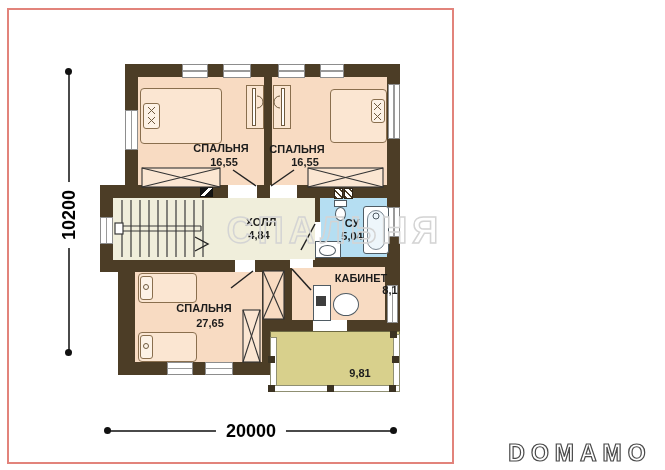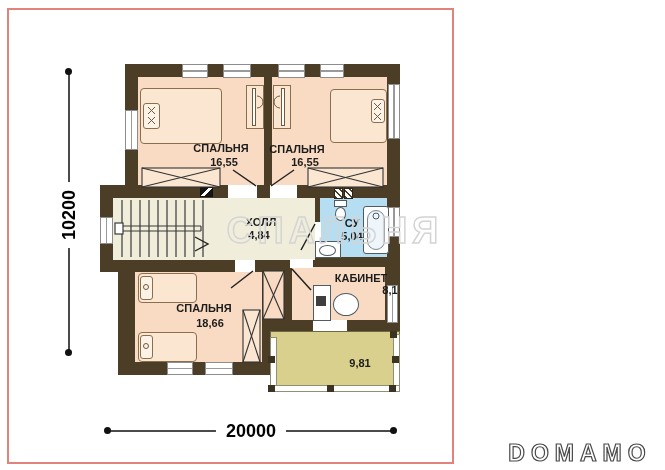--- a/index.html
+++ b/index.html
@@ -199,22 +199,22 @@
 <div class="abs lbl" style="left:224px;top:156px;">16,55</div>
 <div class="abs lbl" style="left:297px;top:143px;">СПАЛЬНЯ</div>
 <div class="abs lbl" style="left:305px;top:156px;">16,55</div>
 <div class="abs lbl" style="left:261px;top:216px;">ХОЛЛ</div>
 <div class="abs lbl" style="left:259px;top:229px;">4,84</div>
 <div class="abs lbl" style="left:352px;top:217px;">СУ</div>
 <div class="abs lbl" style="left:352px;top:230px;">5,04</div>
 <div class="abs lbl" style="left:361px;top:272px;">КАБИНЕТ</div>
 <div class="abs lbl" style="left:390px;top:284px;">8,1</div>
 <div class="abs lbl" style="left:204px;top:302px;">СПАЛЬНЯ</div>
-<div class="abs lbl" style="left:210px;top:317px;">18,66</div>
-<div class="abs lbl" style="left:360px;top:357px;text-align:right;">9,81</div>
+<div class="abs lbl" style="left:210px;top:317px;">27,65</div>
+<div class="abs lbl" style="left:360px;top:367px;text-align:right;">9,81</div>
 
 <div class="abs dimline" style="left:68px;top:72px;width:2px;height:281px;"></div>
 <div class="abs dot" style="left:65px;top:68px;"></div>
 <div class="abs dot" style="left:65px;top:349px;"></div>
 <div class="abs dimlbl v" style="left:69px;top:215px;">10200</div>
 
 <div class="abs dimline" style="left:108px;top:430px;width:286px;height:2px;"></div>
 <div class="abs dot" style="left:104px;top:427px;"></div>
 <div class="abs dot" style="left:390px;top:427px;"></div>
 <div class="abs dimlbl h" style="left:251px;top:431px;">20000</div>

